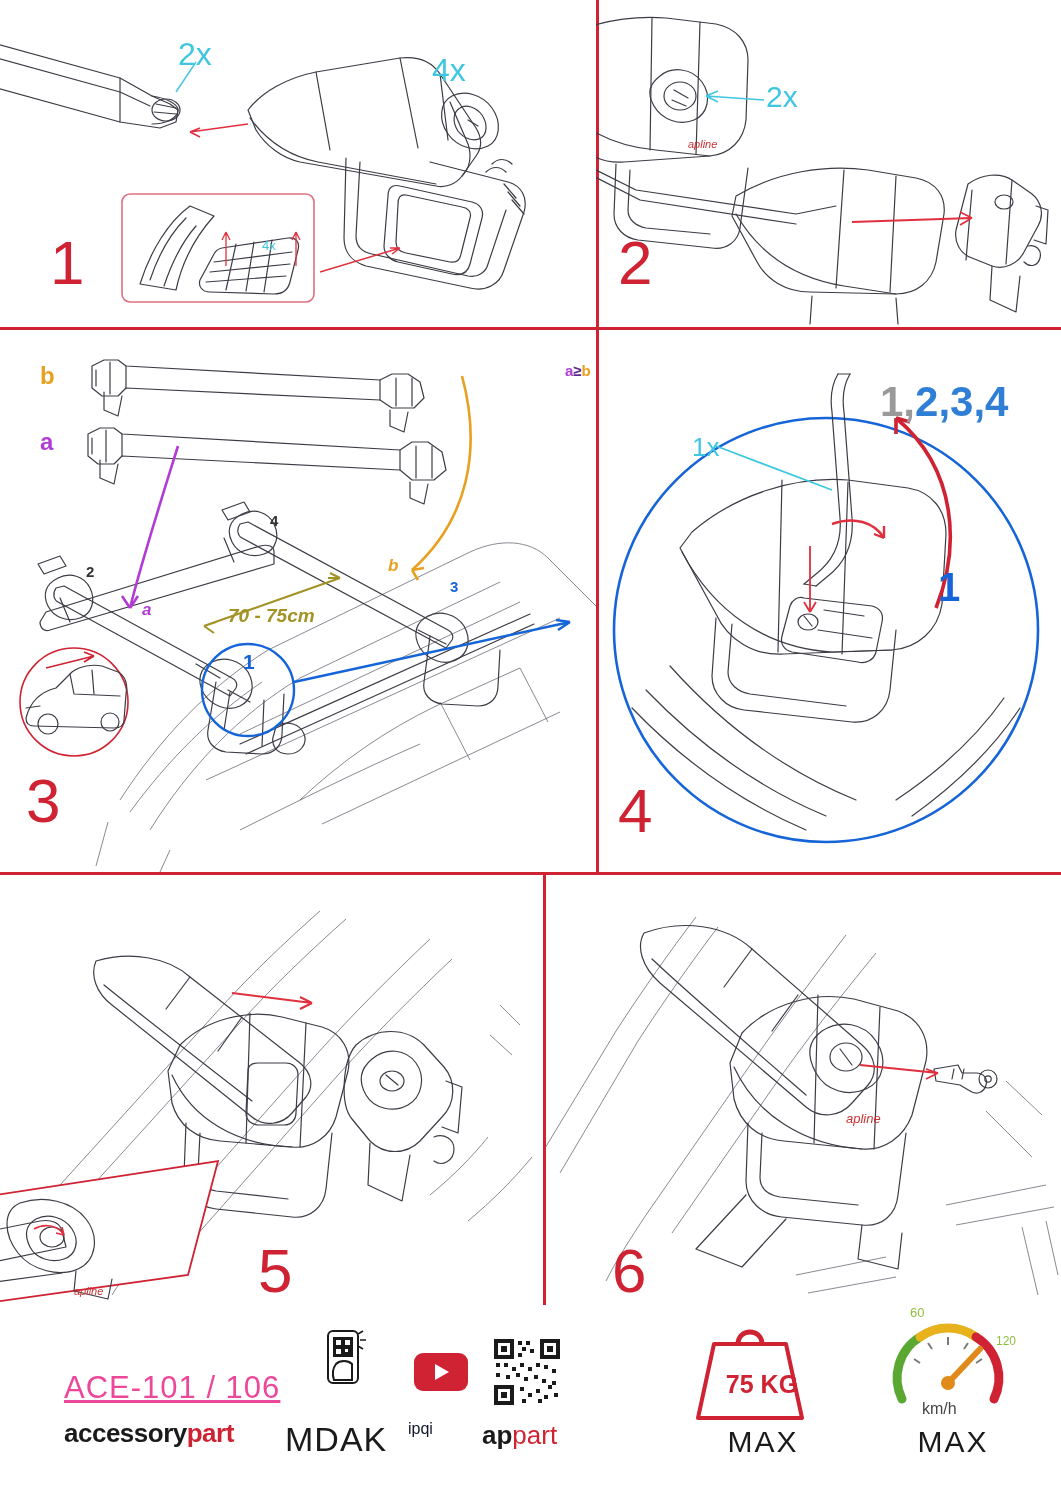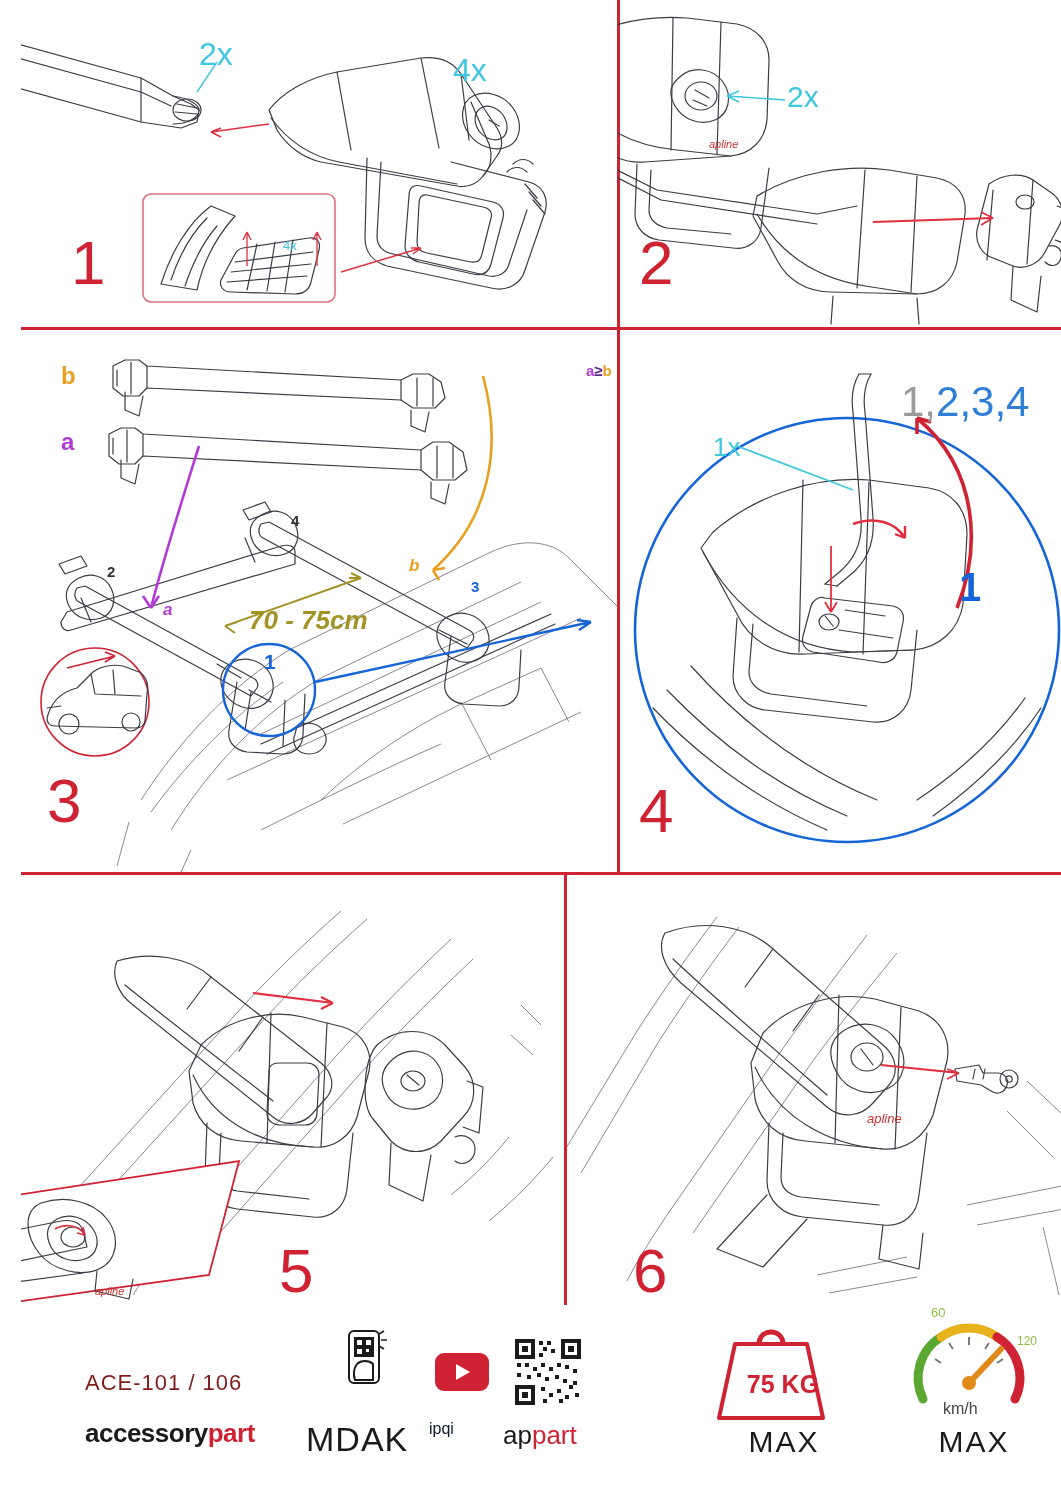--- a/index.html
+++ b/index.html
@@ -10,21 +10,20 @@
   body {
     font-family: "Liberation Sans", sans-serif;
     width: 1061px;
     height: 1500px;
     position: relative;
     overflow: hidden;
   }
   .sheet {
     position: absolute;
     inset: 0;
-    margin-left: 21px;
   }
   
   .hrule {
     position: absolute;
     left: 0;
     width: 1061px;
     height: 3px;
     background: #cf2233;
   }
   #rule-1 { top: 327px; }
@@ -71,54 +70,55 @@
 
   
   .lbl-b-top { position: absolute; left: 40px; top: 362px; color: #e8a020; font-size: 24px; font-weight: bold; }
   .lbl-a-top { position: absolute; left: 40px; top: 428px; color: #b23bd6; font-size: 24px; font-weight: bold; }
   .lbl-ageb  { position: absolute; left: 565px; top: 362px; font-size: 15px; font-weight: bold; }
   .lbl-ageb .a { color: #b23bd6; }
   .lbl-ageb .ge { color: #5b2a8a; }
   .lbl-ageb .b { color: #e8a020; }
   .lbl-a-arrow { position: absolute; left: 142px; top: 600px; color: #b23bd6; font-size: 17px; font-weight: bold; font-style: italic; }
   .lbl-b-arrow { position: absolute; left: 388px; top: 556px; color: #e8a020; font-size: 17px; font-weight: bold; font-style: italic; }
-  .dim-text { position: absolute; left: 228px; top: 605px; color: #a39325; font-size: 26px; font-style: italic; font-weight: bold; }
+  .dim-text { position: absolute; left: 228px; top: 605px; color: #a39325; font-size: 19px; font-style: italic; font-weight: bold; }
   .num-small { position: absolute; color: #1565d8; font-size: 15px; font-weight: bold; }
   #n-1 { left: 243px; top: 650px; font-size: 21px; }
   #n-2 { left: 86px;  top: 563px; color:#333; }
   #n-3 { left: 450px; top: 578px; }
   #n-4 { left: 270px; top: 512px; color:#333; }
 
   .big-1234 {
     position: absolute;
     left: 880px;
     top: 378px;
     font-size: 42px;
-    font-weight: normal;
+    font-weight: bold;
     letter-spacing: 0px;
   }
   .big-1234 .g { color: #9a9a9a; }
   .big-1234 .c { color: #2f7fd6; }
   .big-one {
     position: absolute;
     left: 938px;
     top: 565px;
     color: #1565d8;
     font-size: 40px;
     font-weight: bold;
   }
 
   
   .model-code {
     position: absolute;
     left: 64px;
     top: 1370px;
-    color: #7f1d1d;
-    font-size: 22px;
+    color: #ec4899;
+    font-size: 31px;
     letter-spacing: 1px;
+    text-decoration: underline;
   }
   .brand-accessory {
     position: absolute;
     left: 64px;
     top: 1418px;
     font-size: 26px;
     font-weight: bold;
     letter-spacing: -0.5px;
   }
   .brand-accessory .dark { color: #1a1a1a; }
@@ -138,21 +138,21 @@
     top: 1420px;
     font-size: 16px;
     color: #0f172a;
   }
   .brand-apline {
     position: absolute;
     left: 482px;
     top: 1420px;
     font-size: 26px;
   }
-  .brand-apline .k { color: #1a1a1a; }
+  .brand-apline .k { color: #1a1a1a; font-weight: bold; }
   .brand-apline .r { color: #cf2233; }
 
   
   .phone-icon {
     position: absolute;
     left: 322px;
     top: 1330px;
     width: 44px;
     height: 66px;
   }

